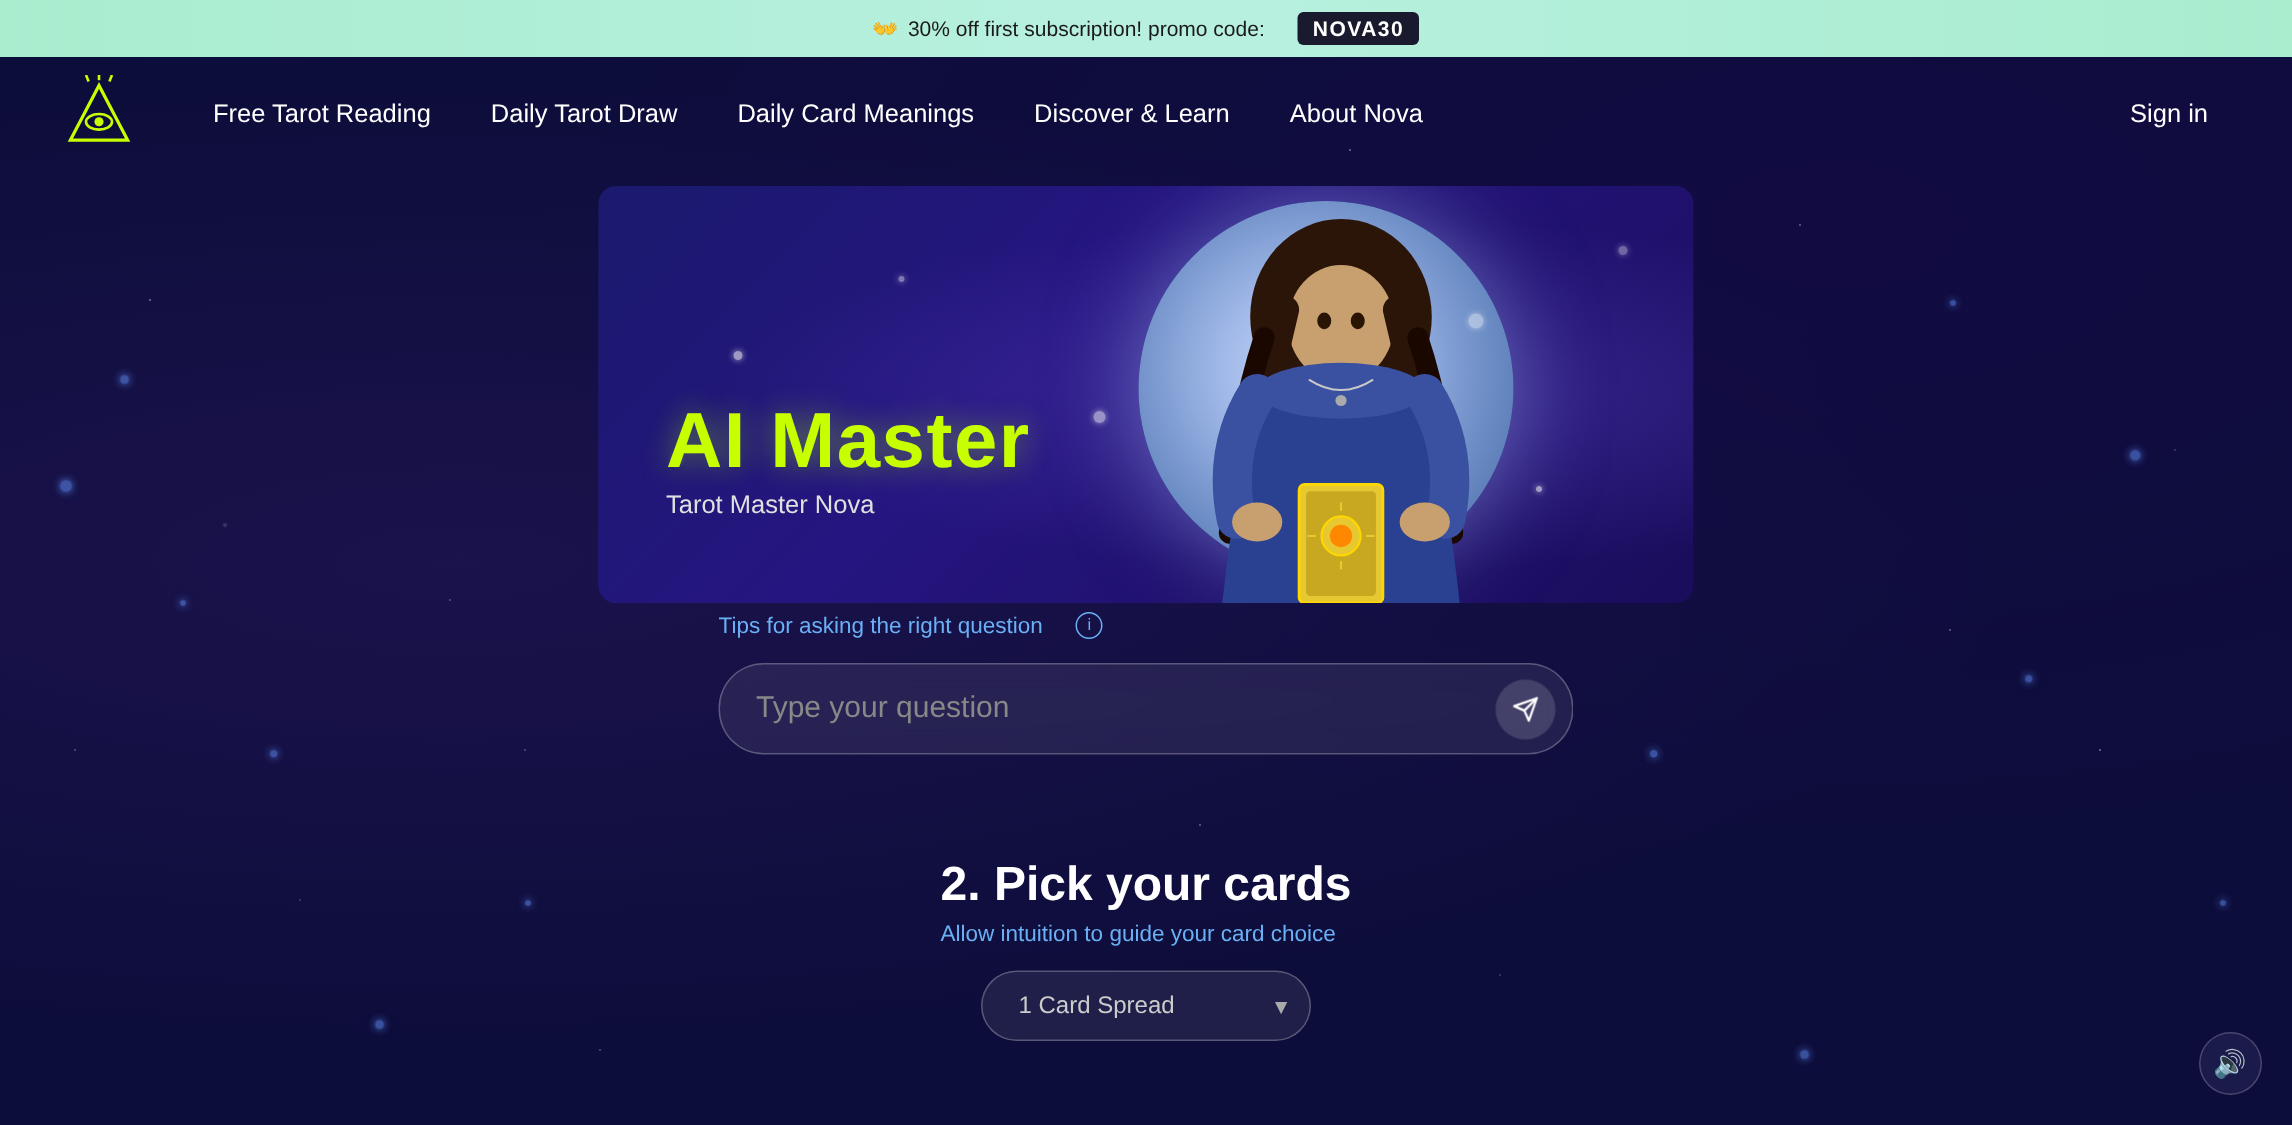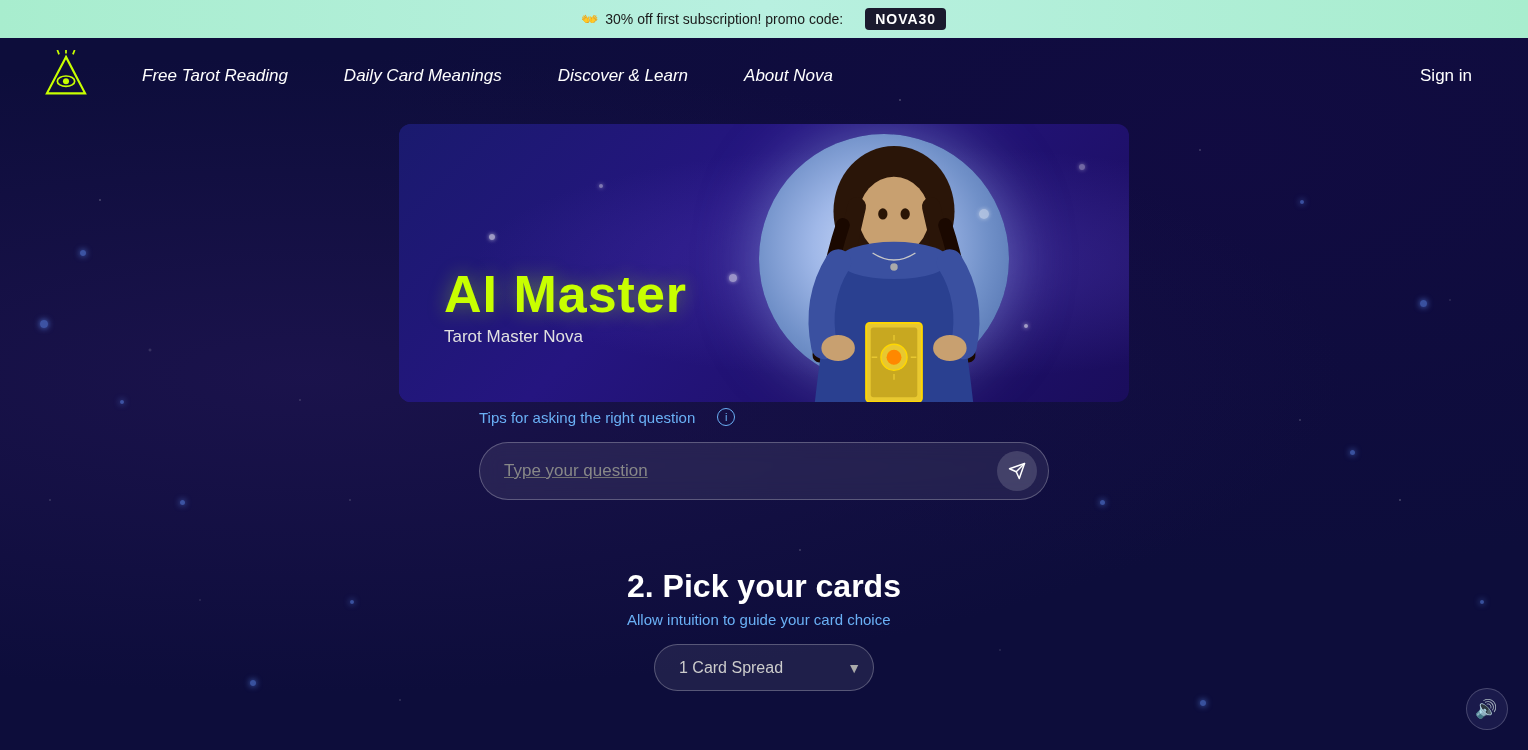--- a/index.html
+++ b/index.html
@@ -99,23 +99,22 @@
     }
 
     .logo-svg {
       width: 52px;
       height: 52px;
     }
 
     .nav-links {
       display: flex;
       align-items: flex-end;
-      gap: 16px;
+      gap: 0;
       flex: 1;
-      font-style: italic;
     }
 
     .nav-link {
       color: #ffffff;
       text-decoration: none;
       font-size: 17px;
       font-weight: 500;
       padding: 8px 20px;
       cursor: pointer;
       white-space: nowrap;
@@ -243,25 +242,24 @@
       margin-top: 16px;
       position: relative;
     }
 
     .question-input {
       width: 100%;
       background: rgba(255, 255, 255, 0.08);
       border: 1.5px solid rgba(255, 255, 255, 0.25);
       border-radius: 30px;
       padding: 18px 60px 18px 24px;
-      font-size: 17px;
-      color: #737373;
+      font-size: 20px;
+      color: #c2410c;
       outline: none;
       backdrop-filter: blur(10px);
-      text-decoration: underline;
     }
 
     .question-input::placeholder {
       color: #888;
     }
 
     .send-btn {
       position: absolute;
       right: 12px;
       top: 50%;
@@ -368,20 +366,21 @@
       <circle cx="30" cy="36" r="3.5" fill="#c8ff00"></circle>
 
       <line x1="22" y1="5" x2="20" y2="0" stroke="#c8ff00" stroke-width="2"></line>
       <line x1="30" y1="4" x2="30" y2="0" stroke="#c8ff00" stroke-width="2"></line>
       <line x1="38" y1="5" x2="40" y2="0" stroke="#c8ff00" stroke-width="2"></line>
     </svg>
   </div>
 
   <div class="nav-links">
     <a class="nav-link">Free Tarot Reading</a>
+    <a class="nav-link">Daily Tarot Draw</a>
     <a class="nav-link">Daily Card Meanings</a>
     <a class="nav-link">Discover &amp; Learn</a>
     <a class="nav-link">About Nova</a>
   </div>
 
   <div class="sign-in-btn">Sign in</div>
 </nav>
 
 <div class="main-content">
 

